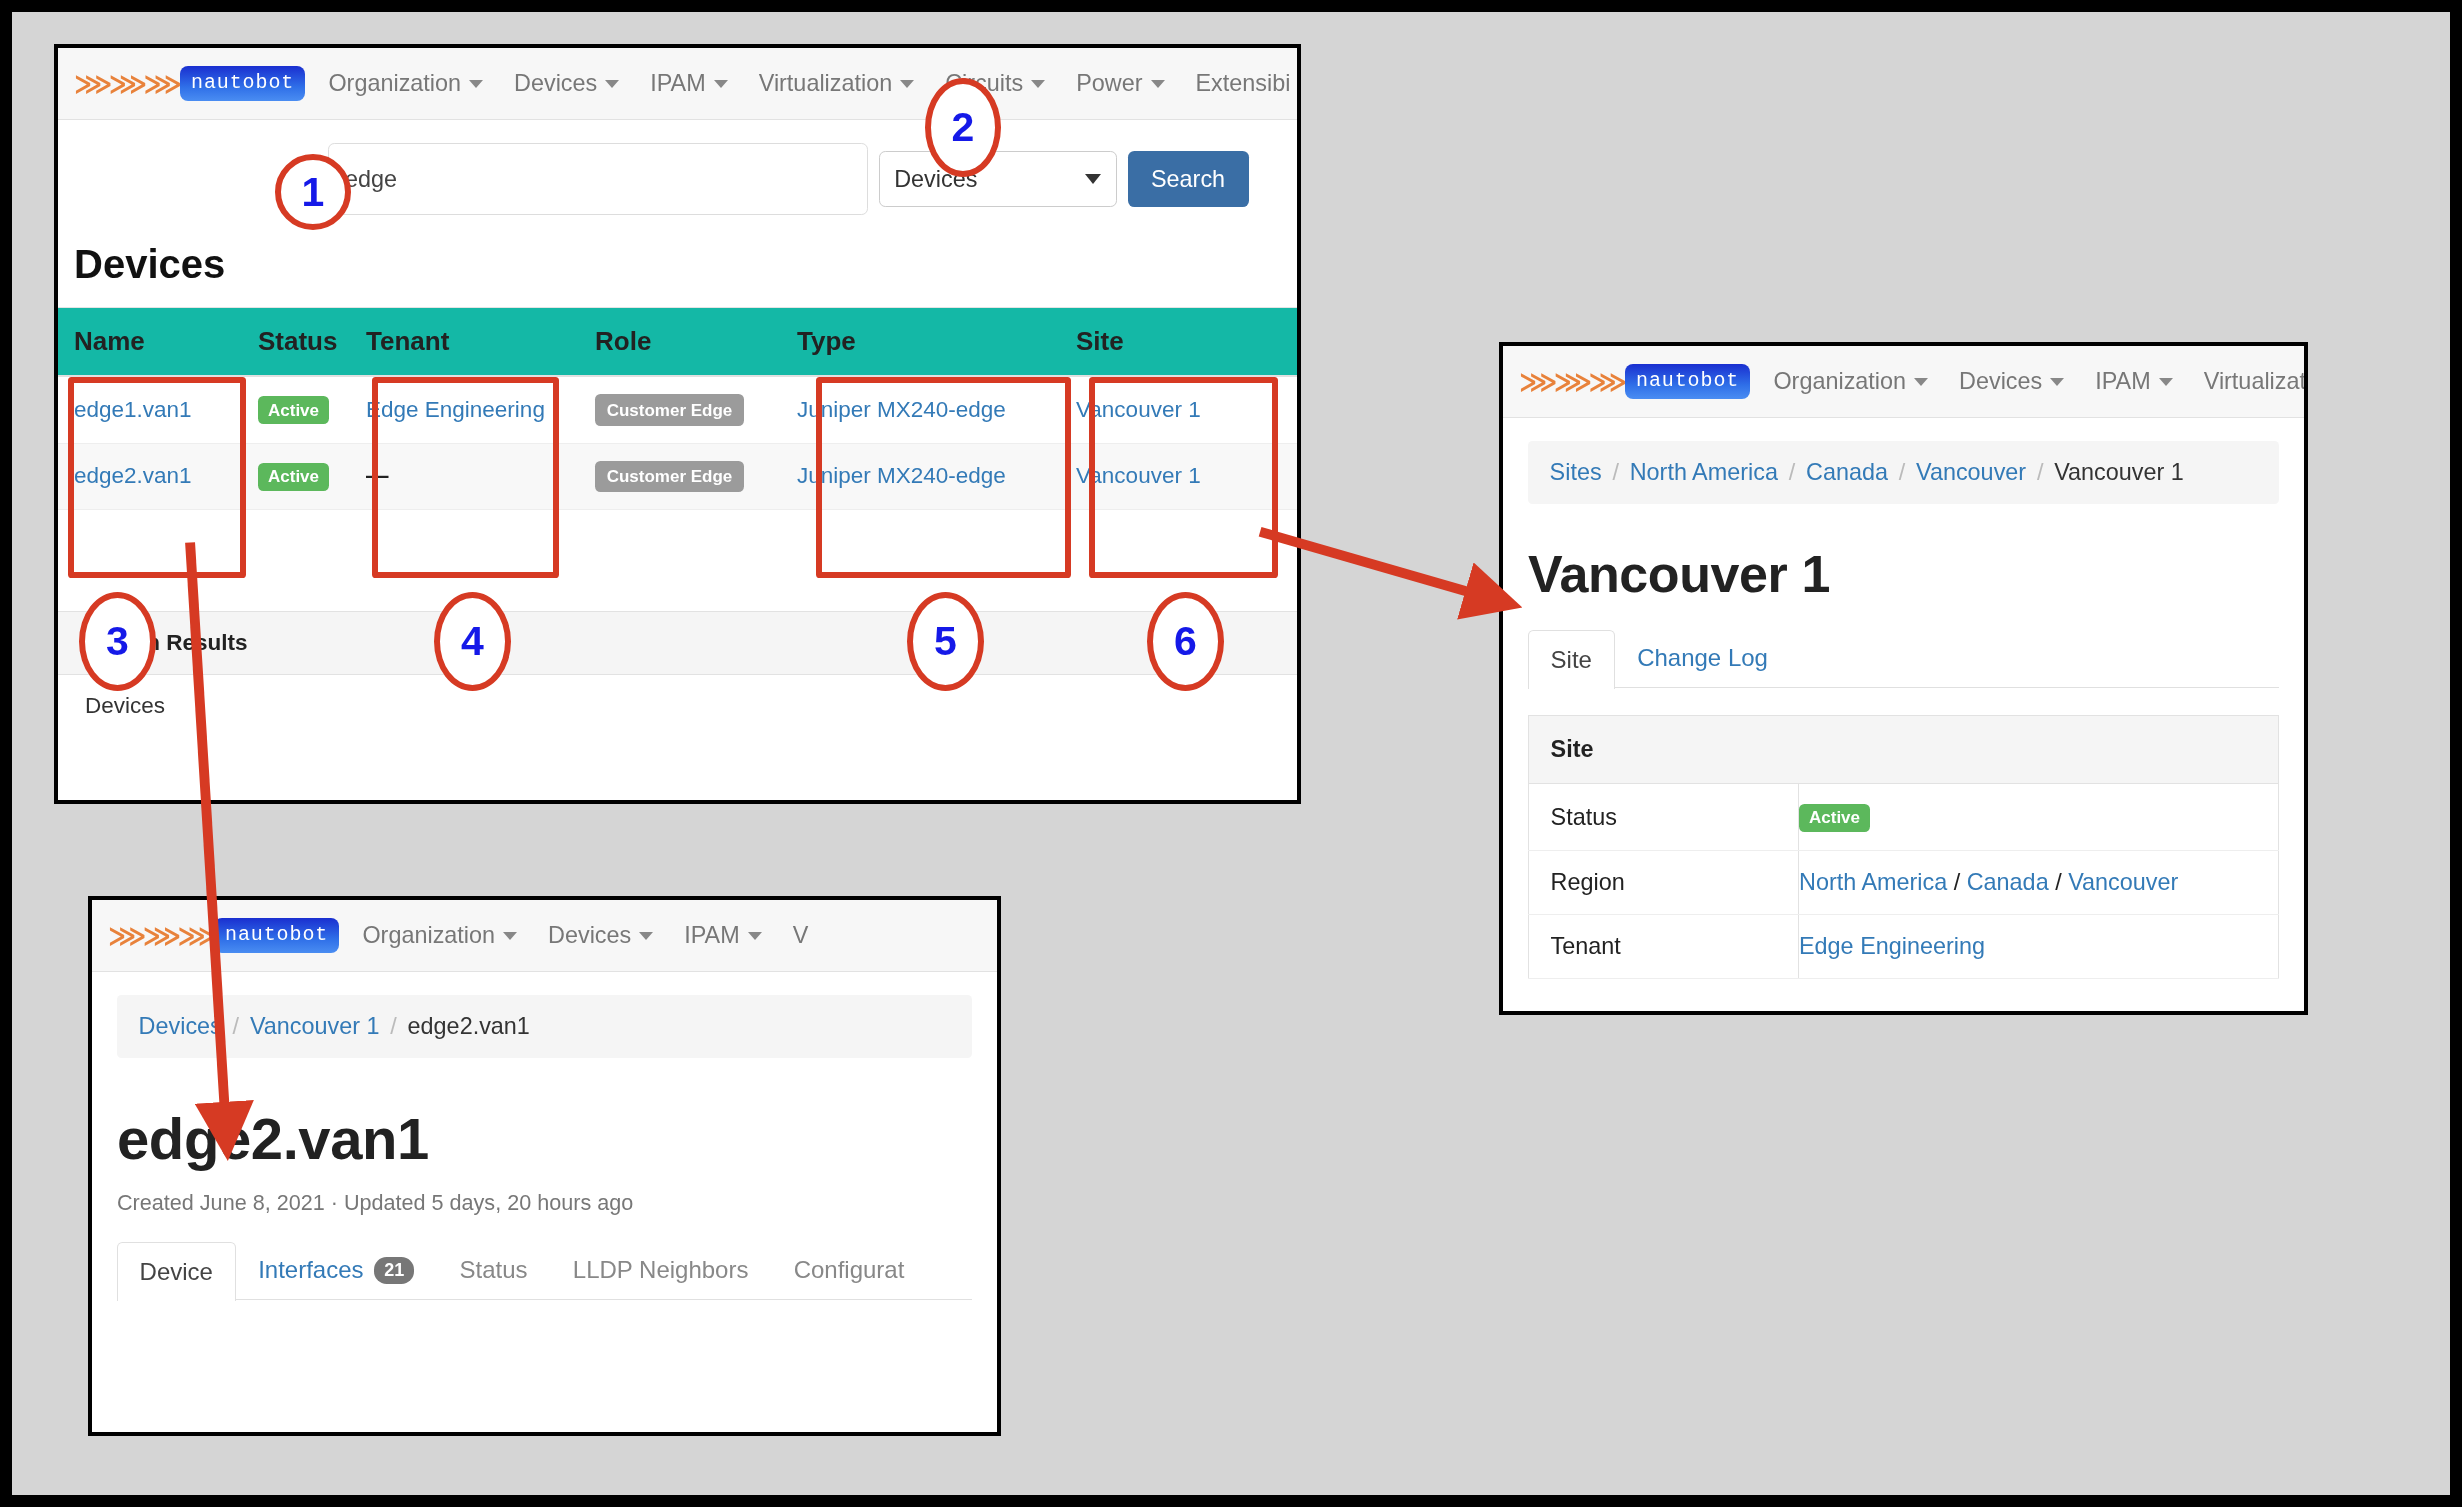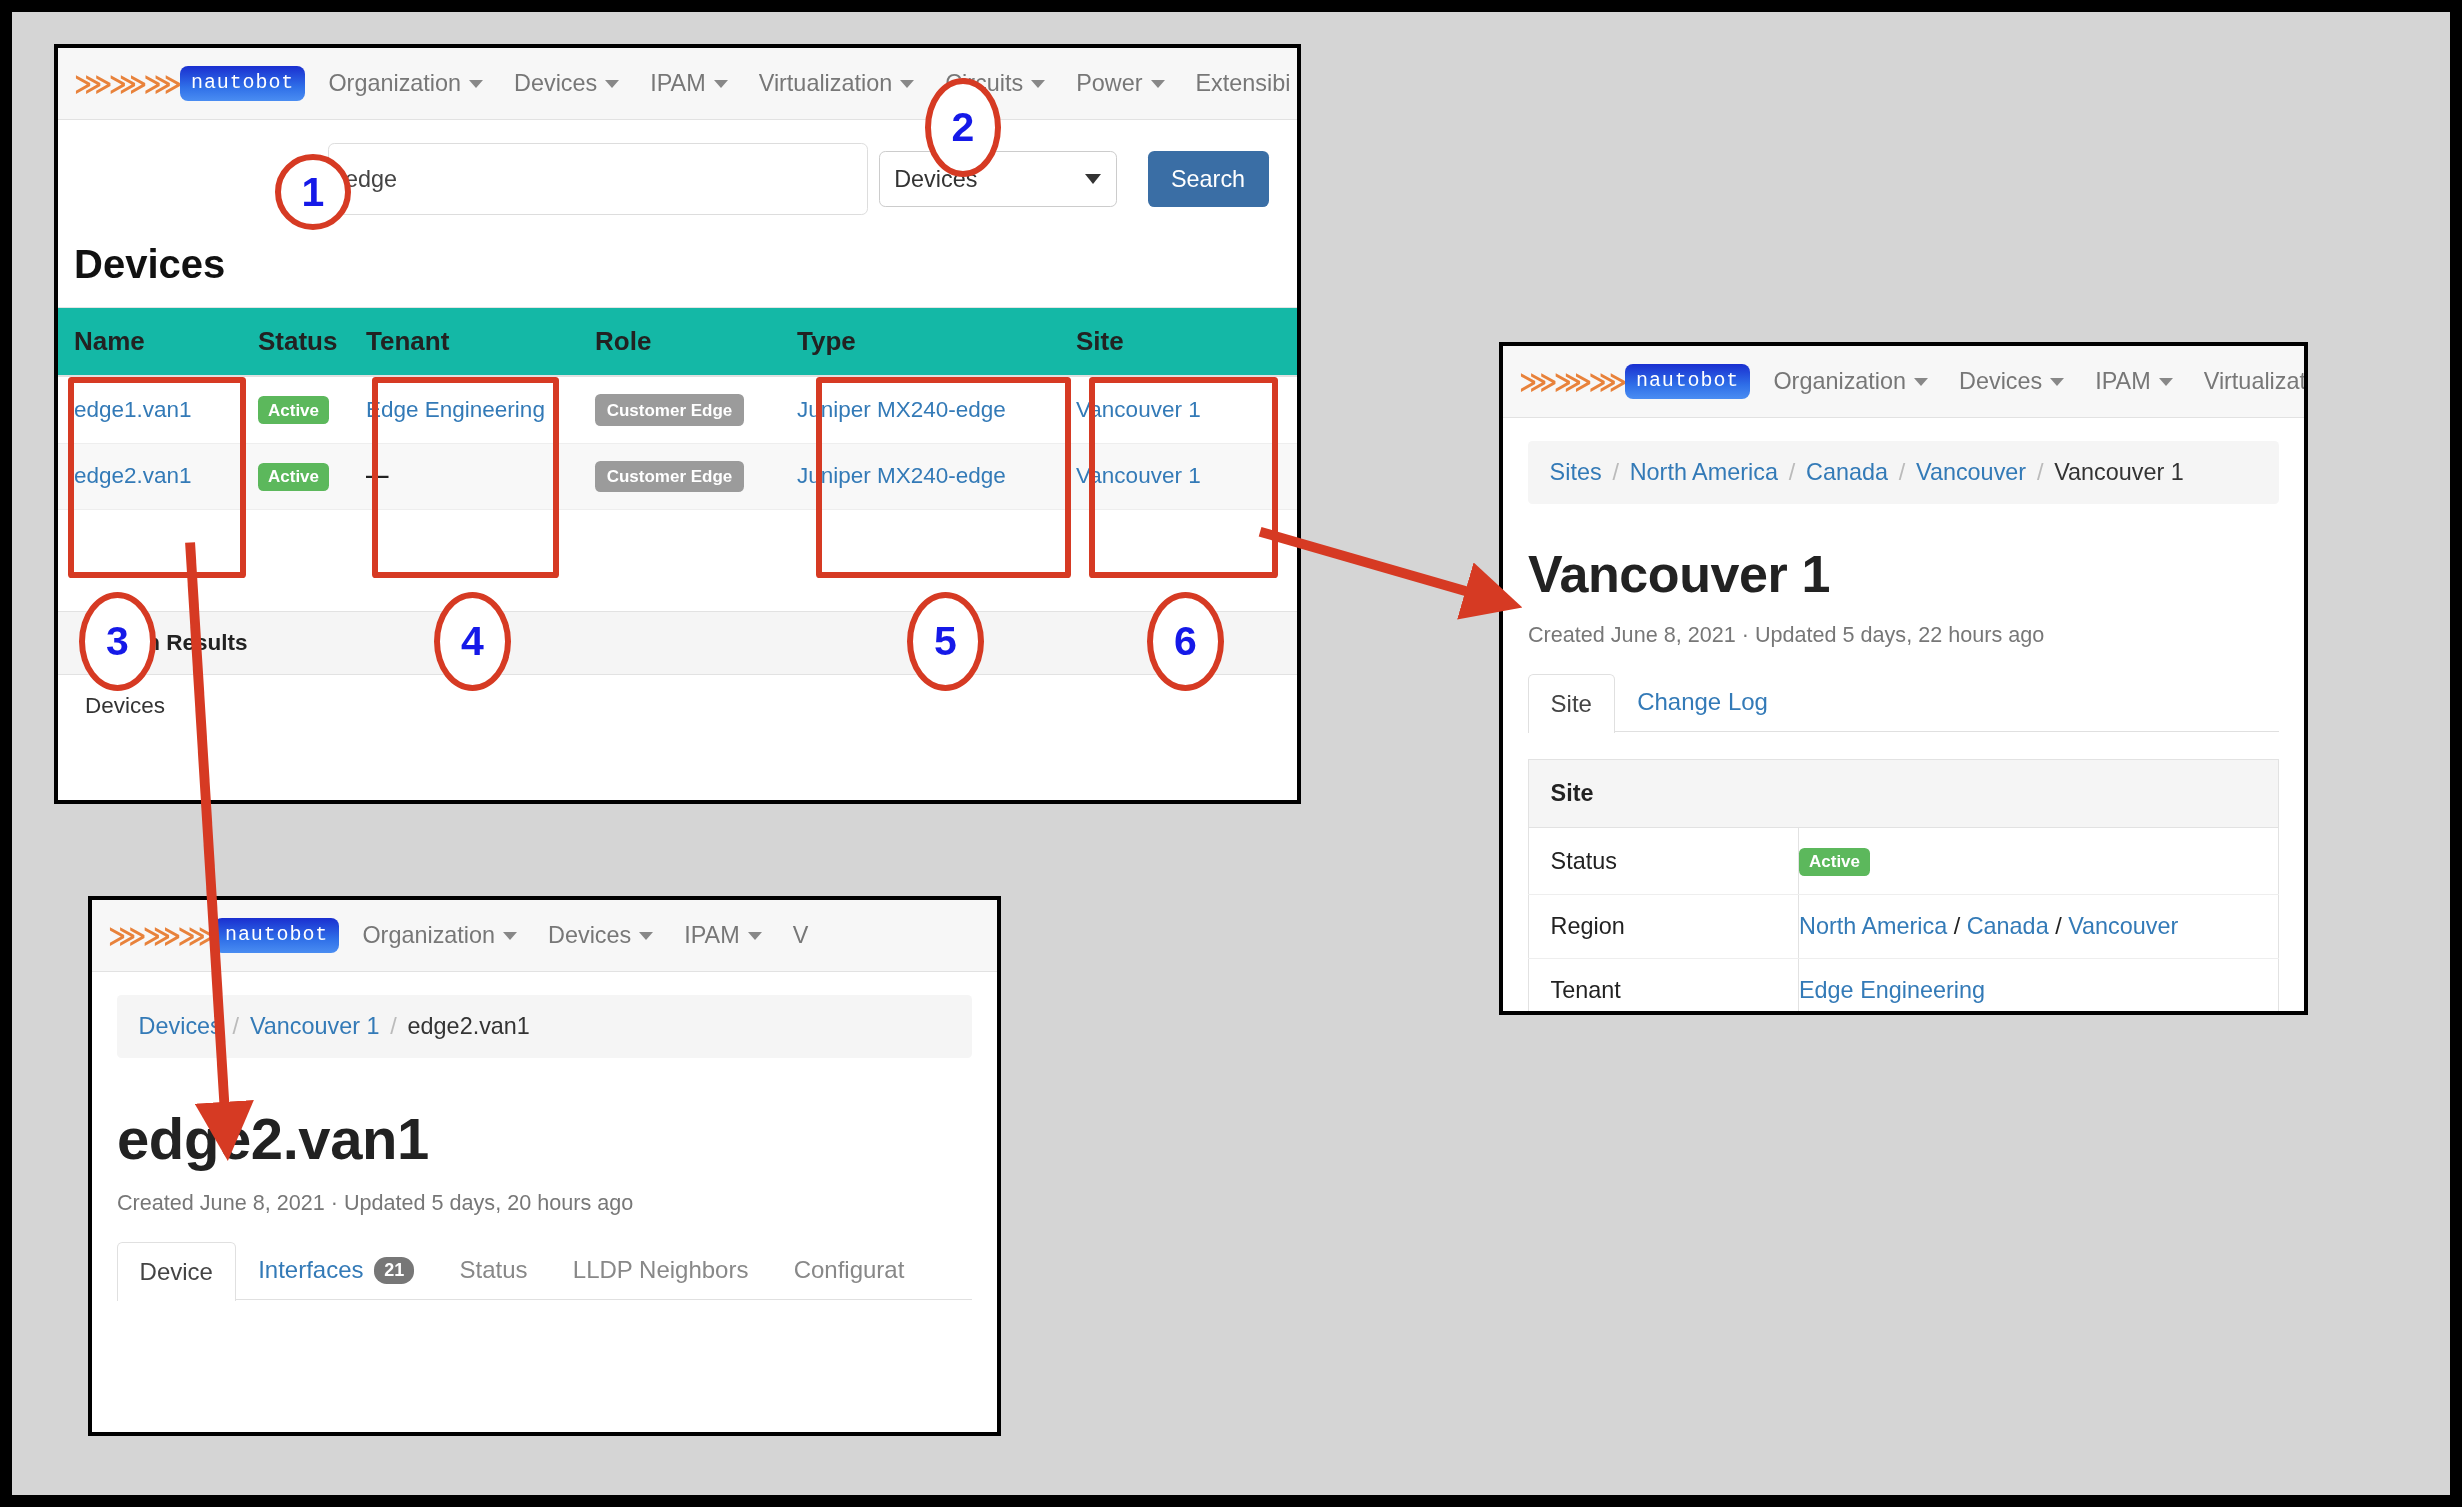--- a/index.html
+++ b/index.html
@@ -106,21 +106,20 @@
   .search-btn {
     height: 56px;
     background: #3a6ea5;
     color: #fff;
     border: none;
     border-radius: 6.3px;
     padding: 0 23.4px;
     font-size: 23.4px;
     font-family: "Liberation Sans", sans-serif;
     cursor: pointer;
-    margin-left: 20px;
   }
 
   
   .page-h1 {
     font-size: 40px;
     font-weight: 700;
     color: #111;
     padding: 3.6px 0 20px 16px;
   }
   table.dt { width: 100%; border-collapse: collapse; }
@@ -400,21 +399,20 @@
           <span>Virtualization</span>
         </span>
       </div>
     </div>
 
     <div class="crumbbar">
       <span class="lnk">Sites</span><span class="crumbsep">/</span><span class="lnk">North America</span><span class="crumbsep">/</span><span class="lnk">Canada</span><span class="crumbsep">/</span><span class="lnk">Vancouver</span><span class="crumbsep">/</span><span>Vancouver 1</span>
     </div>
 
     <div class="detail-h1">Vancouver 1</div>
-    <div class="detail-sub">Created June 8, 2021 · Updated 5 days, 22 hours ago</div>
 
     <div class="tabs">
       <div class="tab active">Site</div>
       <div class="tab">Change Log</div>
     </div>
 
     <table class="kv">
       <thead>
         <tr>
             <th colspan="2">Site</th>

